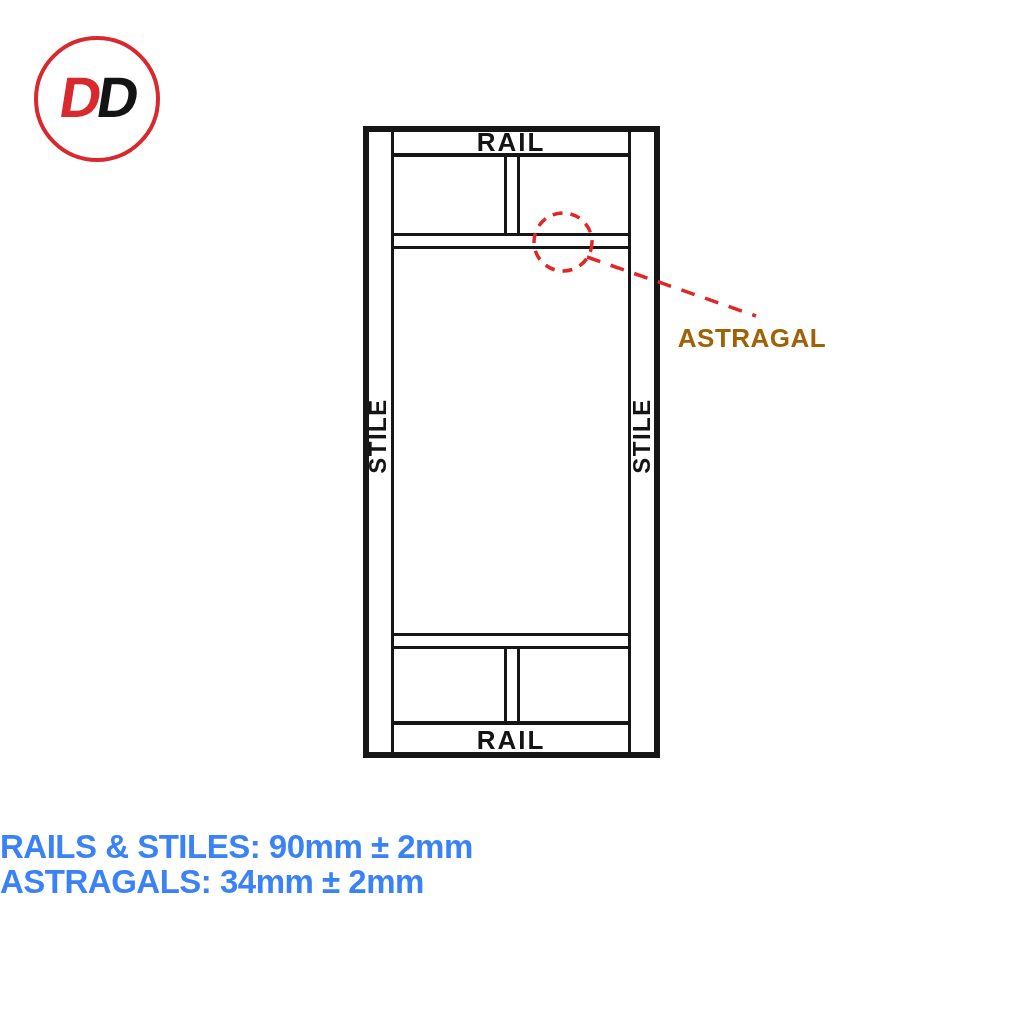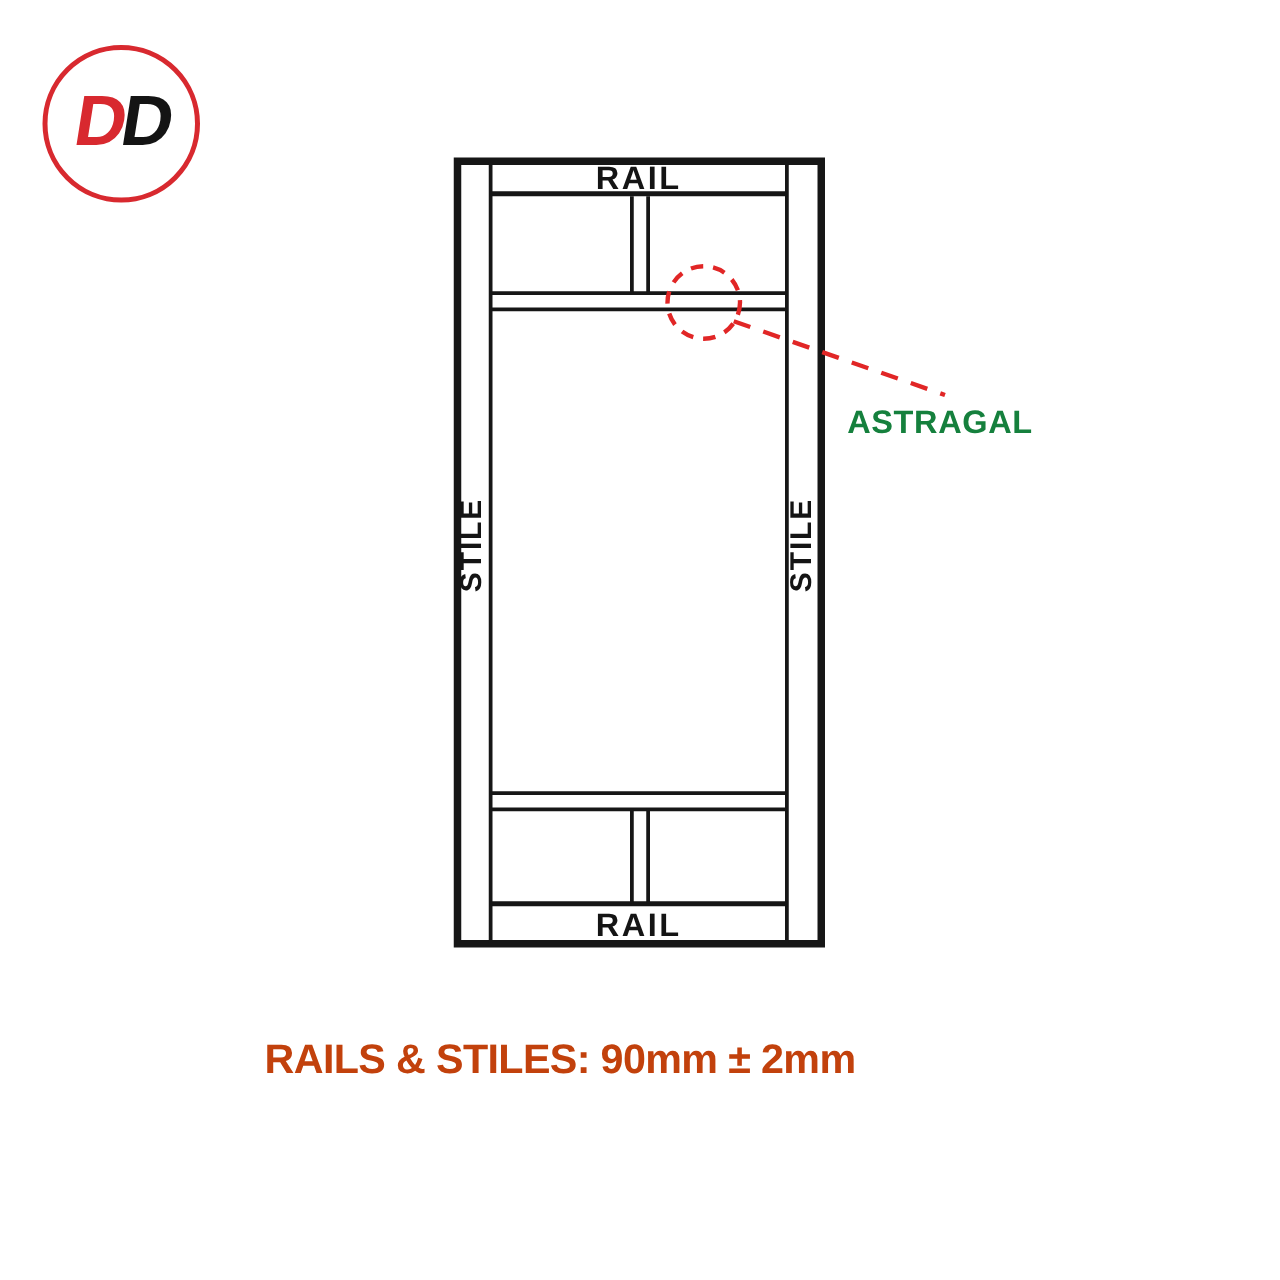--- a/index.html
+++ b/index.html
@@ -66,34 +66,34 @@
     transform: translate(-50%, -50%) rotate(-90deg);
     white-space: nowrap;
   }
   .astragal-label {
     position: absolute;
     left: 752px; top: 338px;
     transform: translate(-50%, -50%);
     font-size: 26px;
     font-weight: 800;
     letter-spacing: 0.5px;
-    color: #15803d;
+    color: #a16207;
     white-space: nowrap;
   }
 
   
   .callout-svg { position: absolute; left: 0; top: 0; }
 
   
   .captions {
     position: absolute;
     left: 0; top: 829px;
     width: 896px;
-    text-align: center;
-    color: #c2410c;
+    text-align: left;
+    color: #3b82f6;
   }
   .spec-line {
     font-size: 33px;
     font-weight: 700;
     line-height: 35px;
     letter-spacing: -0.5px;
     white-space: nowrap;
   }
   .note-line {
     margin-top: 33px;
@@ -141,13 +141,14 @@
   <svg class="callout-svg" width="1024" height="1024" viewBox="0 0 1024 1024">
     <circle cx="563" cy="242" r="29" fill="none" stroke="#e12626" stroke-width="3.5" stroke-dasharray="10 8"></circle>
     <line x1="587" y1="257" x2="756" y2="316" stroke="#e12626" stroke-width="3.5" stroke-dasharray="14 11"></line>
   </svg>
   <div class="astragal-label">ASTRAGAL</div>
 
 </div>
 
 <div class="captions">
   <div class="spec-line">RAILS &amp; STILES: 90mm ± 2mm</div>
+  <div class="spec-line">ASTRAGALS: 34mm ± 2mm</div>
 </div>
 
 </body></html>

